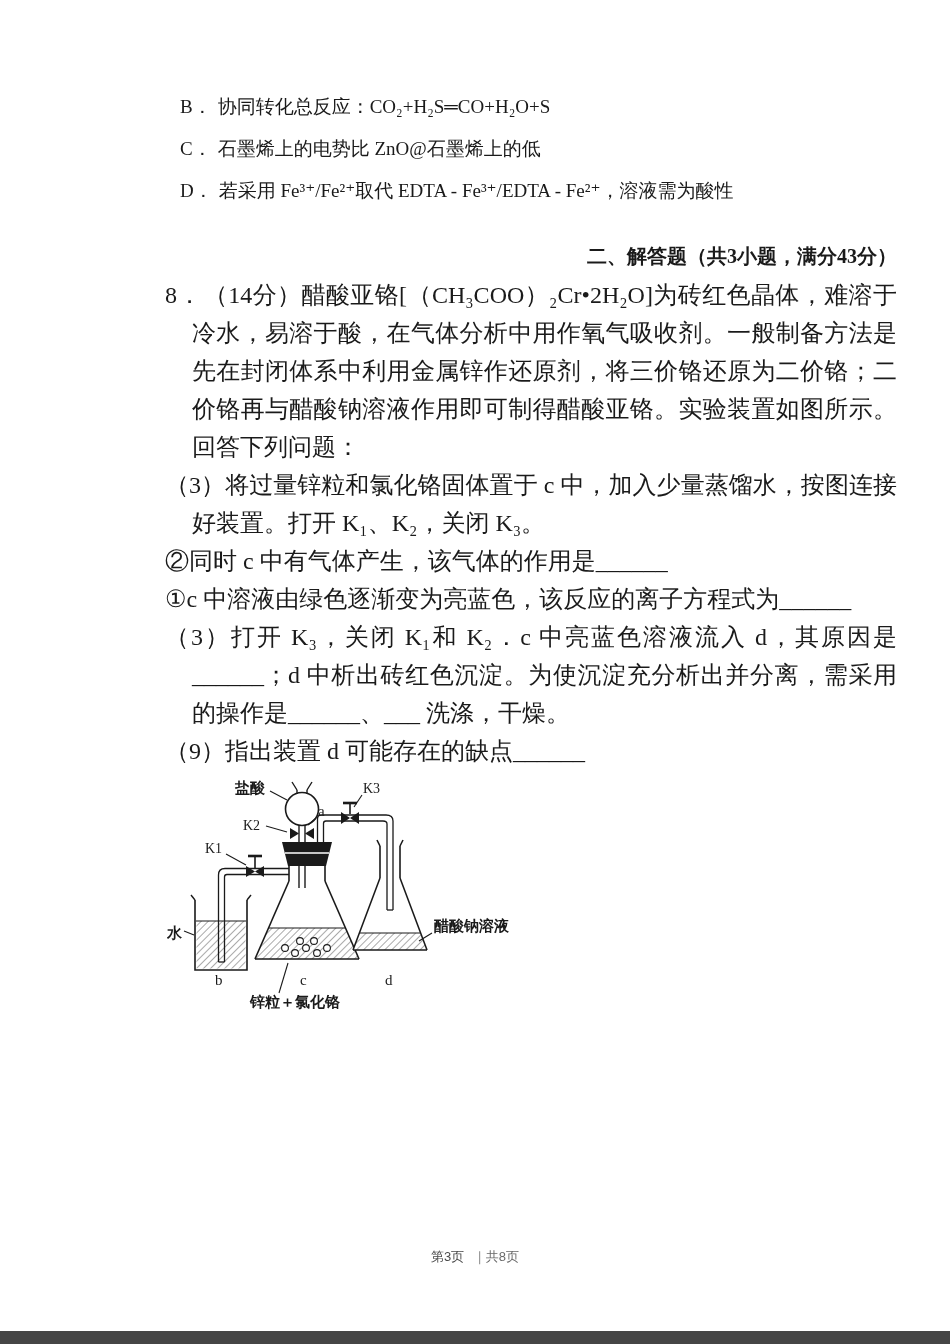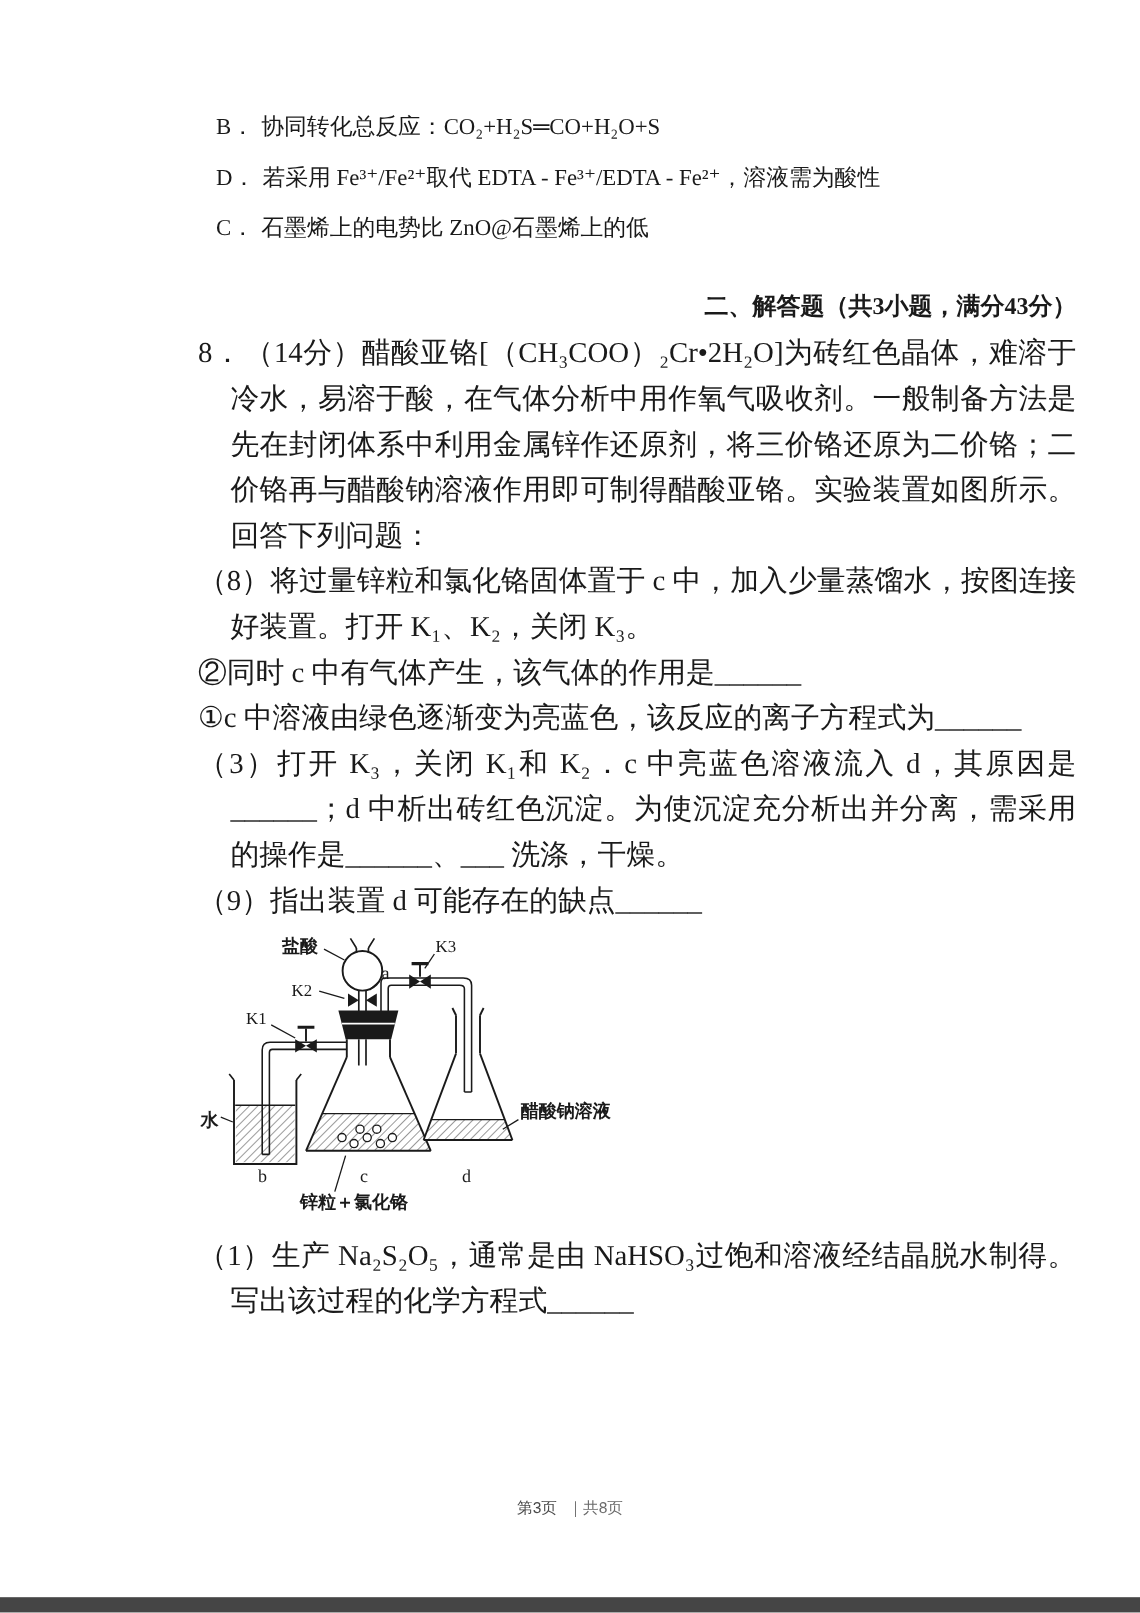--- a/index.html
+++ b/index.html
@@ -29,32 +29,32 @@
 <body>
 
 <div class="page">
   <div class="content">
 
     <div class="options">
       <div class="option-row">
         <span class="opt-label">B．</span><span>协同转化总反应：CO₂+H₂S═CO+H₂O+S</span>
       </div>
       <div class="option-row">
-        <span class="opt-label">D．</span><span>若采用 Fe³⁺/Fe²⁺取代 EDTA - Fe³⁺/EDTA - Fe²⁺，溶液需为酸性</span>
+        <span class="opt-label">C．</span><span>石墨烯上的电势比 ZnO@石墨烯上的低</span>
       </div>
       <div class="option-row">
-        <span class="opt-label">C．</span><span>石墨烯上的电势比 ZnO@石墨烯上的低</span>
+        <span class="opt-label">D．</span><span>若采用 Fe³⁺/Fe²⁺取代 EDTA - Fe³⁺/EDTA - Fe²⁺，溶液需为酸性</span>
       </div>
     </div>
 
     <div class="section-header">二、解答题（共3小题，满分43分）</div>
 
     <p class="para hang"><span class="q-num">8．</span><span>（14分）醋酸亚铬[（CH₃COO）₂Cr•2H₂O]为砖红色晶体，难溶于冷水，易溶于酸，在气体分析中用作氧气吸收剂。一般制备方法是先在封闭体系中利用金属锌作还原剂，将三价铬还原为二价铬；二价铬再与醋酸钠溶液作用即可制得醋酸亚铬。实验装置如图所示。回答下列问题：</span></p>
 
-    <p class="para hang">（8）将过量锌粒和氯化铬固体置于 c 中，加入少量蒸馏水，按图连接好装置。打开 K₁、K₂，关闭 K₃。</p>
+    <p class="para hang">（3）将过量锌粒和氯化铬固体置于 c 中，加入少量蒸馏水，按图连接好装置。打开 K₁、K₂，关闭 K₃。</p>
     <p class="para">②同时 c 中有气体产生，该气体的作用是______</p>
     <p class="para">①c 中溶液由绿色逐渐变为亮蓝色，该反应的离子方程式为______</p>
     <p class="para hang">（3）打开 K₃，关闭 K₁和 K₂．c 中亮蓝色溶液流入 d，其原因是______；d 中析出砖红色沉淀。为使沉淀充分析出并分离，需采用的操作是______、___ 洗涤，干燥。</p>
     <p class="para hang">（9）指出装置 d 可能存在的缺点______</p>
 
     <div class="diagram">
       <svg width="420" height="250" viewBox="0 0 420 250">
         <defs>
           <pattern id="hatch" width="5" height="5" patternUnits="userSpaceOnUse" patternTransform="rotate(45)">
             <rect width="5" height="5" fill="#ffffff"></rect>
@@ -176,21 +176,20 @@
         <text class="dletter" x="133" y="207">c</text>
         <text class="dletter" x="218" y="207">d</text>
 
         <g>
           <line x1="112" y1="215" x2="121" y2="185" stroke="#1a1a1a" stroke-width="1.1"></line>
           <text class="dlabel" x="128" y="229" text-anchor="middle">锌粒＋氯化铬</text>
         </g>
       </svg>
     </div>
 
-    <p class="para hang">（1）生产 Na₂S₂O₅，通常是由 NaHSO₃过饱和溶液经结晶脱水制得。写出该过程的化学方程式______</p>
 
   </div>
 
   <div class="footer">
     <span>第3页</span><span class="footer-right">｜共8页</span>
   </div>
   <div class="bottom-bar"></div>
 </div>
 
 </body></html>

